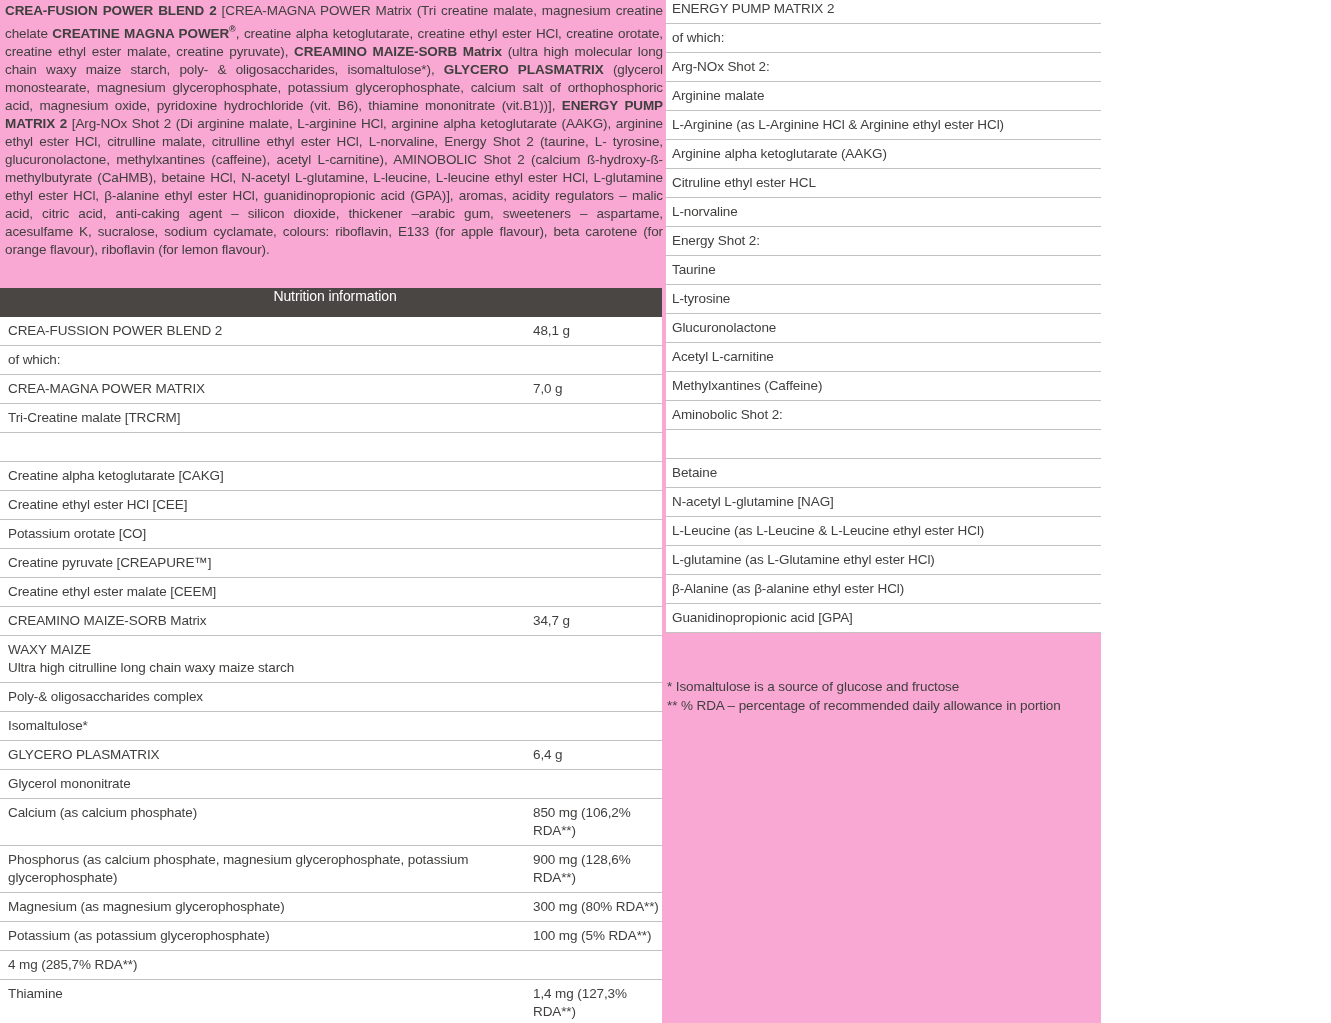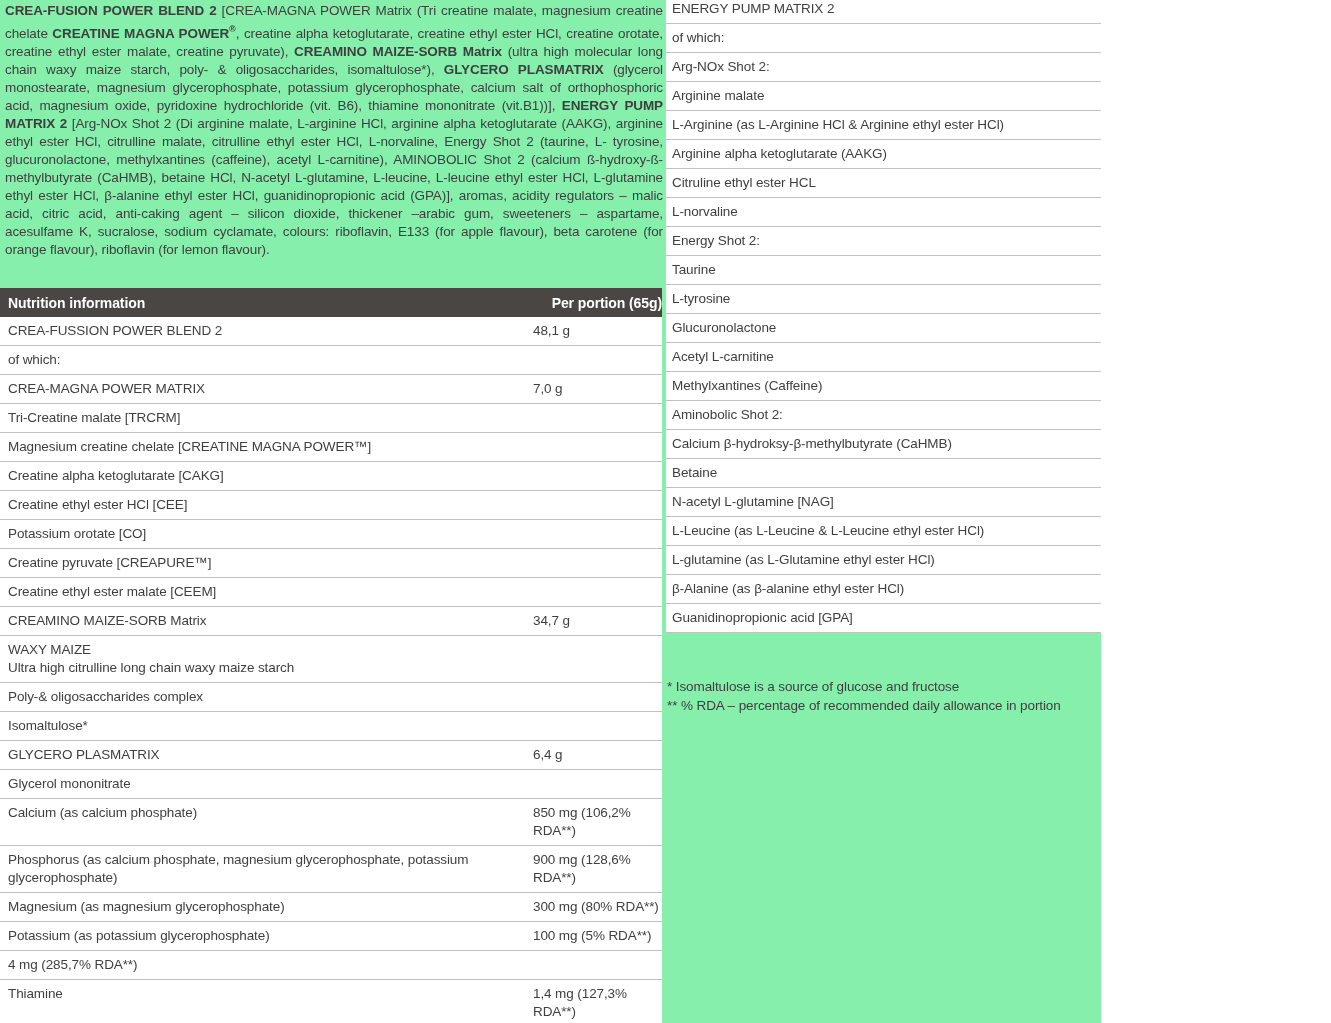--- a/index.html
+++ b/index.html
@@ -1,36 +1,36 @@
 <!DOCTYPE html>
 <html><head>
 <meta charset="utf-8">
 <style>
   * { margin:0; padding:0; box-sizing:border-box; }
   html,body { background:#ffffff; }
   .page {
     position:relative; width:1101px; height:1023px; overflow:hidden;
-    background:#86efac; color:#3f3f3e;
+    background:#f9a8d4; color:#3f3f3e;
     font-family:"Liberation Sans", sans-serif;
     font-size:13.5px; letter-spacing:-0.1px;
   }
   .ingredients {
     position:absolute; left:5px; top:2px; width:658px;
     text-align:justify; line-height:18px;
   }
   .ingredients .b { font-weight:700; }
   .sup { font-size:9px; vertical-align:super; letter-spacing:0; }
 
   .ntable { position:absolute; background:#fff; }
   .t-left  { left:0px;   top:288px; width:662px; }
   .t-right { left:666px; top:-5px;  width:661px; }
 
   .thead {
     display:flex; align-items:center; height:29px;
-    background:#4a4643; color:#ffffff; font-weight:700; font-size:14px;
+    background:#4a4643; color:#ffffff; font-weight:400; font-size:14px;flex-direction:column;
   }
   .thead .h1 { flex:0 0 525px; padding-left:8px; }
   .thead .h2 { flex:1; padding-left:8px;text-align:right; }
 
   .tr { display:flex; min-height:29px; border-bottom:1px solid #c2c2c2; }
   .td { padding:5px 2px 5px 8px; line-height:18px; white-space:pre-line; }
   .td.label { flex:0 0 525px; }
   .td.value { flex:1; }
   .t-right .td { padding-left:6px; }
 
@@ -59,21 +59,20 @@
         </div>
         <div class="tr">
           <div class="td label">CREA-MAGNA POWER MATRIX</div>
           <div class="td value">7,0 g</div>
         </div>
         <div class="tr">
           <div class="td label">Tri-Creatine malate [TRCRM]</div>
           <div class="td value"></div>
         </div>
         <div class="tr">
-          <div class="td label">Magnesium creatine chelate [CREATINE MAGNA POWER™]</div>
           <div class="td value"></div>
         </div>
         <div class="tr">
           <div class="td label">Creatine alpha ketoglutarate [CAKG]</div>
           <div class="td value"></div>
         </div>
         <div class="tr">
           <div class="td label">Creatine ethyl ester HCl [CEE]</div>
           <div class="td value"></div>
         </div>
@@ -199,21 +198,20 @@
         </div>
         <div class="tr">
           <div class="td label">Methylxantines (Caffeine)</div>
           <div class="td value">120 mg</div>
         </div>
         <div class="tr">
           <div class="td label">Aminobolic Shot 2:</div>
           <div class="td value">5,0 g</div>
         </div>
         <div class="tr">
-          <div class="td label">Calcium β-hydroksy-β-methylbutyrate (CaHMB)</div>
           <div class="td value"></div>
         </div>
         <div class="tr">
           <div class="td label">Betaine</div>
           <div class="td value"></div>
         </div>
         <div class="tr">
           <div class="td label">N-acetyl L-glutamine [NAG]</div>
           <div class="td value"></div>
         </div>

